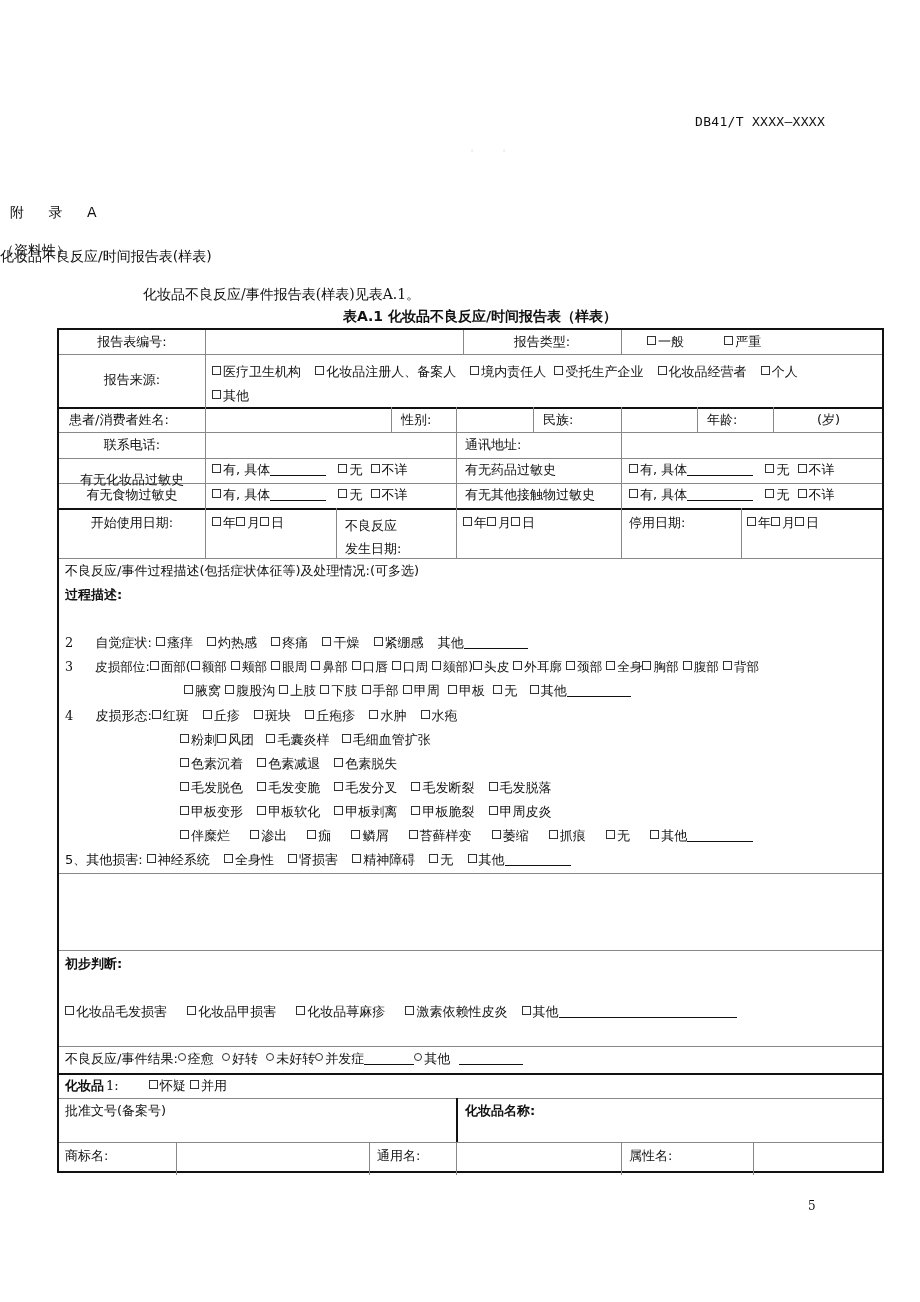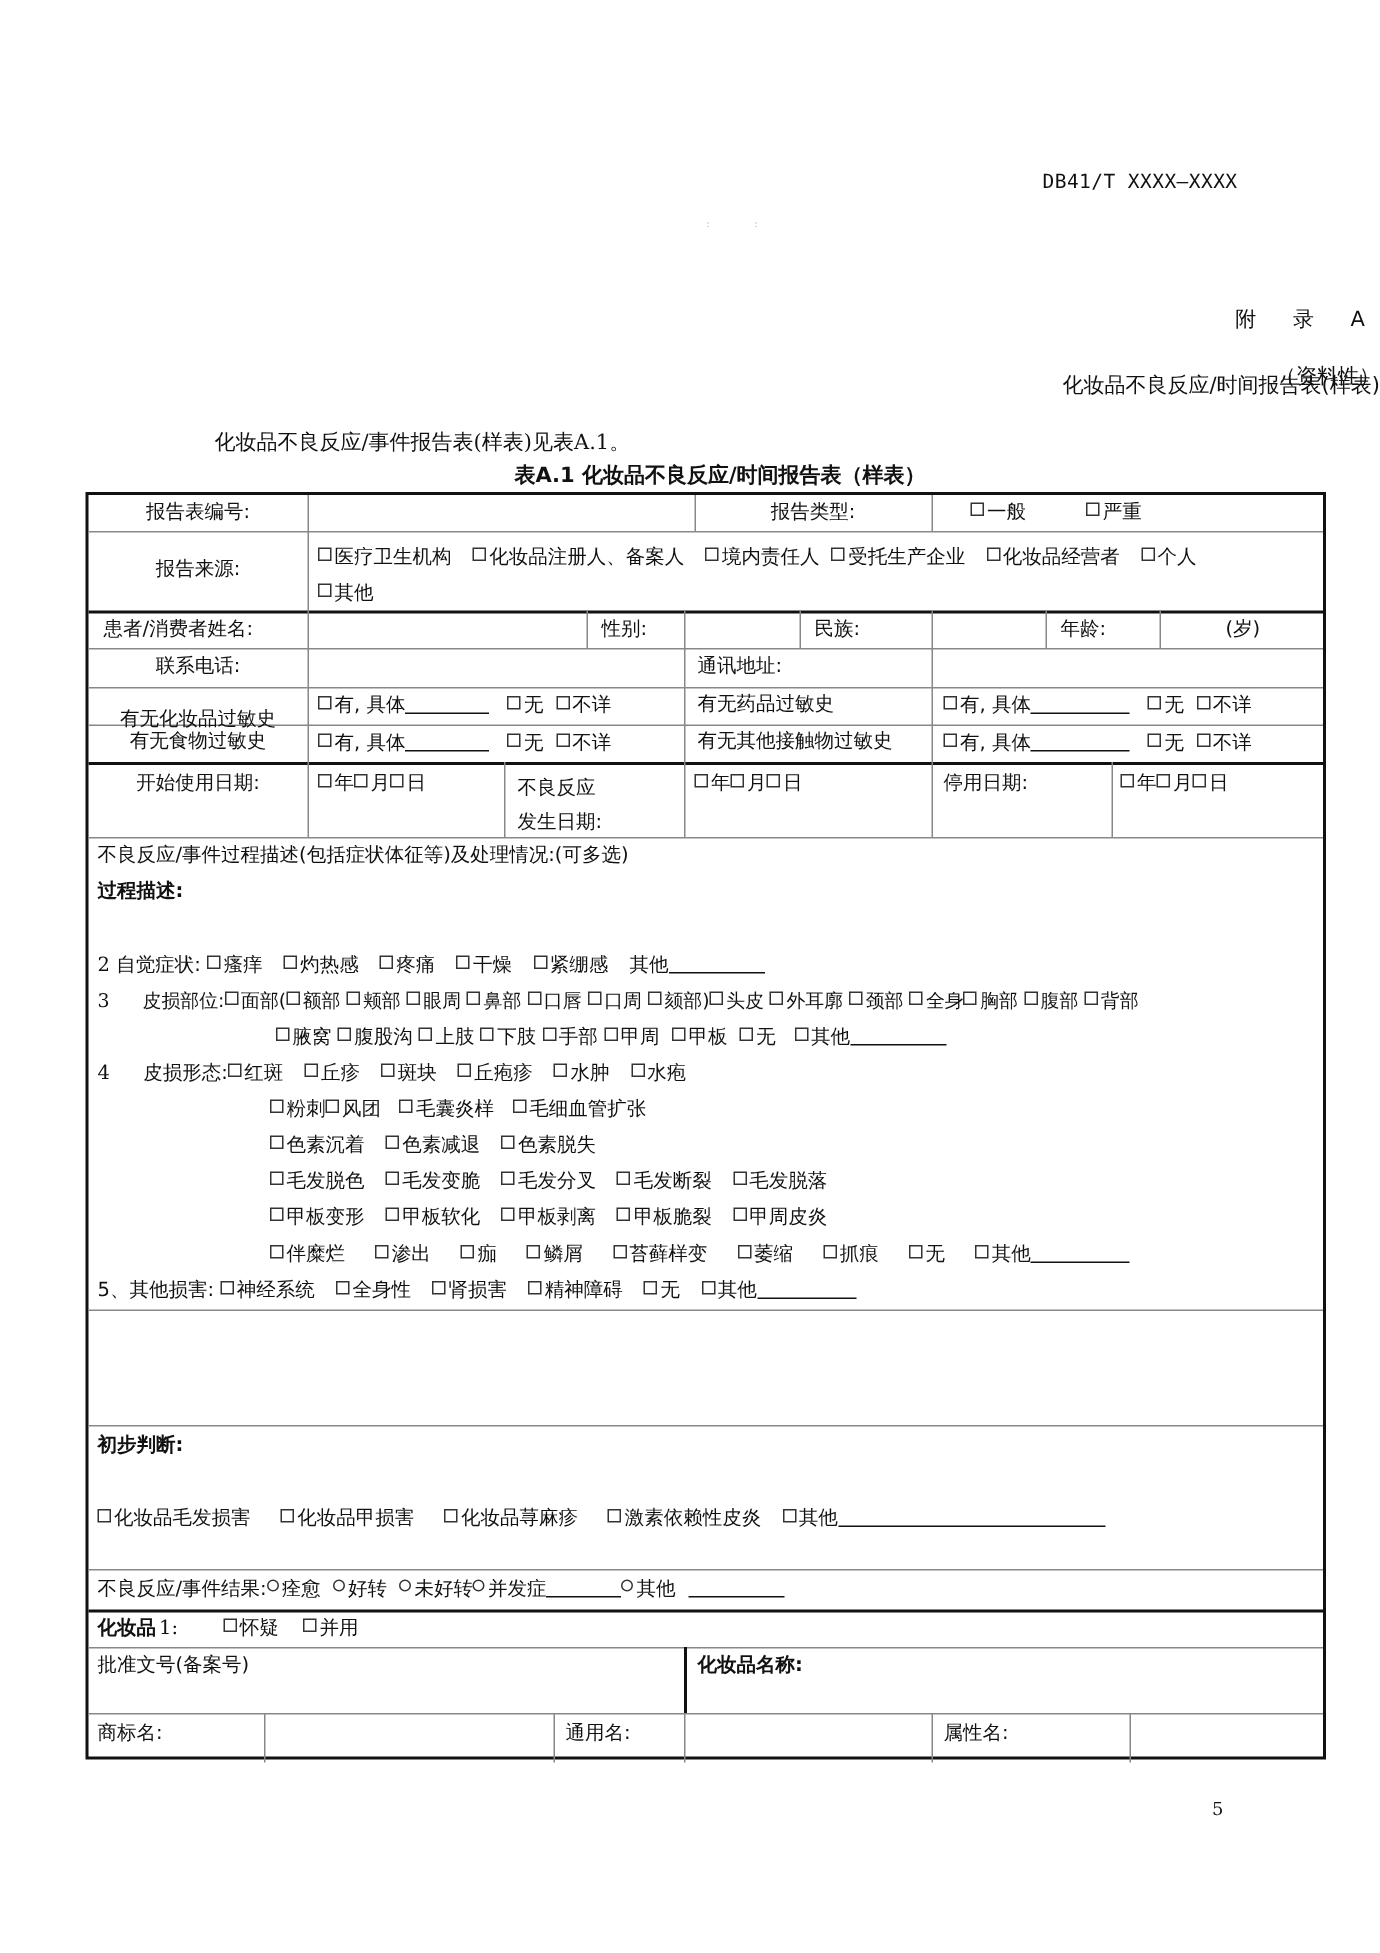--- a/index.html
+++ b/index.html
@@ -1,21 +1,21 @@
 <!DOCTYPE html>
 <html><head>
 <meta charset="utf-8">
 <style>
   html, body { margin:0; padding:0; background:#ffffff; }
   body { width:920px; height:1302px; position:relative; overflow:hidden;
          font-family:"DejaVu Sans", sans-serif; color:#111; }
   .abs { position:absolute; }
   .hdr-code { left:695px; top:114px; font-family:"DejaVu Sans Mono", monospace; font-size:13px; letter-spacing:0.3px; }
   .dots { left:471px; top:146px; font-size:6px; color:#aaa; letter-spacing:14px; }
-  .appx { left:0; width:920px; text-align:right; font-size:14px; }
+  .appx { left:0; width:920px; text-align:left; font-size:14px; }
   .t1 { top:204px; letter-spacing:10px; padding-left:10px; box-sizing:border-box; }
   .t2 { top:242px; }
   .t3 { top:248px; }
   .intro { left:143px; top:286px; font-family:"DejaVu Serif", serif; font-size:14px; }
   .caption { left:0; width:920px; text-align:center; top:308px; font-size:14px; padding-left:40px; box-sizing:border-box; }
 
   .frame { position:absolute; left:57px; top:328px; width:827px; height:845px;
            border:2px solid #111; box-sizing:border-box; }
   .hl { position:absolute; left:0; right:0; height:0; border-top:1px solid #888; }
   .hl.thick { border-top:2px solid #111; }
@@ -155,21 +155,21 @@
   <div class="cell" style="left:688px; top:184px">
     <span class="box"></span><span>年</span><span class="box"></span><span>月</span><span class="box"></span><span>日</span>
   </div>
 
   <div class="cell" style="left:6px; top:232px">不良反应/事件过程描述(包括症状体征等)及处理情况:(可多选)</div>
   <div class="cell b" style="left:6px; top:256px">过程描述:</div>
 
 
   <div class="cell" style="left:6px; top:304px">
     <span class="serif">2</span>
-    <span style="">自觉症状:</span>
+    <span style="margin-left:18px">自觉症状:</span>
     <span class="opt"><span class="box"></span><span>瘙痒</span></span>
     <span class="opt"><span class="box"></span><span>灼热感</span></span>
     <span class="opt"><span class="box"></span><span>疼痛</span></span>
     <span class="opt"><span class="box"></span><span>干燥</span></span>
     <span class="opt"><span class="box"></span><span>紧绷感</span></span>
     <span>其他</span><span class="blank" style="width:64px"></span>
   </div>
 
   <div class="cell" style="left:6px; top:328px; font-size:12.6px">
     <span class="serif">3</span>
@@ -267,21 +267,21 @@
   <div class="cell" style="left:6px; top:720px">
     <span>不良反应/事件结果:</span><span class="circ"></span><span>痊愈</span>
     &nbsp;<span class="circ"></span><span>好转</span>
     &nbsp;<span class="circ"></span><span>未好转</span><span class="circ"></span><span>并发症</span><span class="blank" style="width:50px"></span><span class="circ"></span><span>其他</span>
     &nbsp;<span class="blank" style="width:64px"></span>
   </div>
 
   <div class="cell" style="left:6px; top:747px">
     <span class="b">化妆品</span><span class="serif" style="margin-left:2px">1:</span>
     <span style="margin-left:26px"><span class="box"></span><span>怀疑</span></span>
-    <span style="margin-left:12px"><span class="box"></span><span>并用</span></span>
+    <span style="margin-left:0"><span class="box"></span><span>并用</span></span>
   </div>
 
   <div class="cell" style="left:6px; top:772px">批准文号(备案号)</div>
   <div class="cell b" style="left:406px; top:772px">化妆品名称:</div>
 
   <div class="cell" style="left:6px; top:817px">商标名:</div>
   <div class="cell" style="left:120px; top:814px; width:188px; height:28px"></div>
   <div class="cell" style="left:318px; top:817px">通用名:</div>
   <div class="cell" style="left:400px; top:814px; width:160px; height:28px"></div>
   <div class="cell" style="left:570px; top:817px">属性名:</div>

